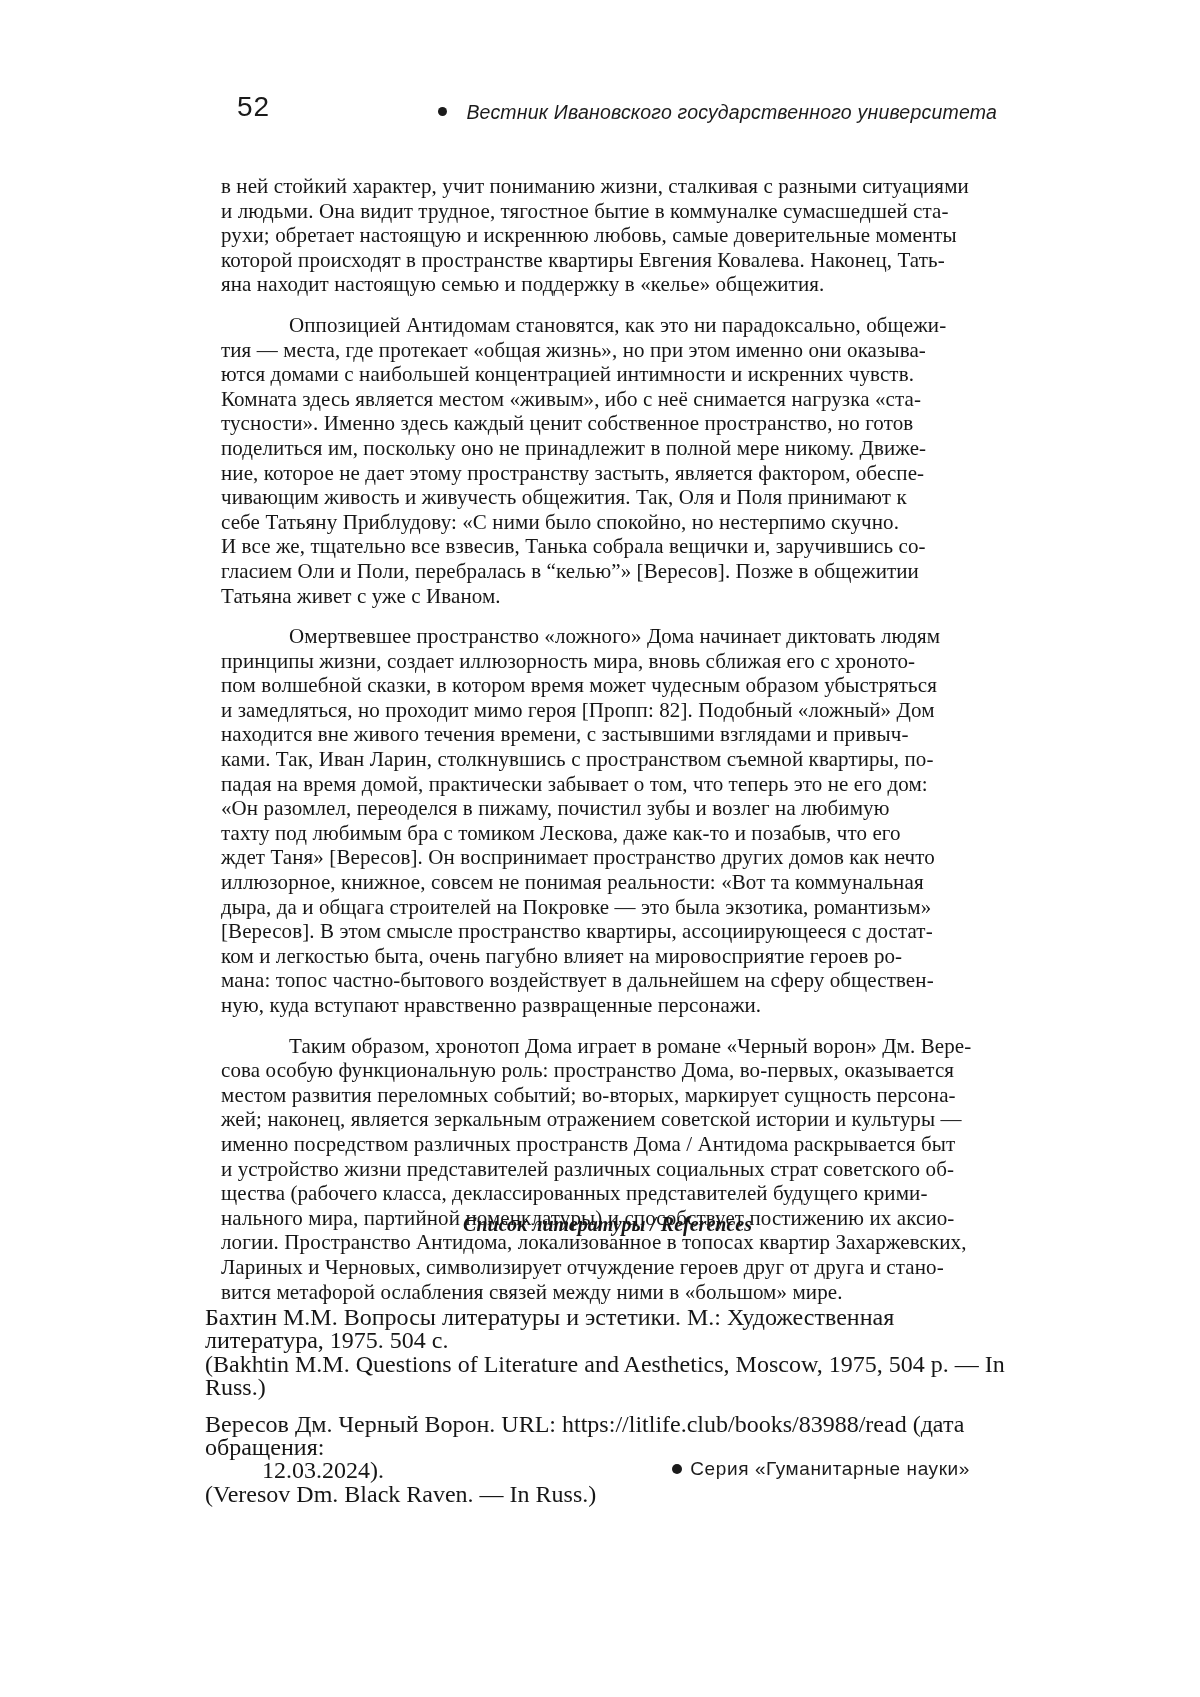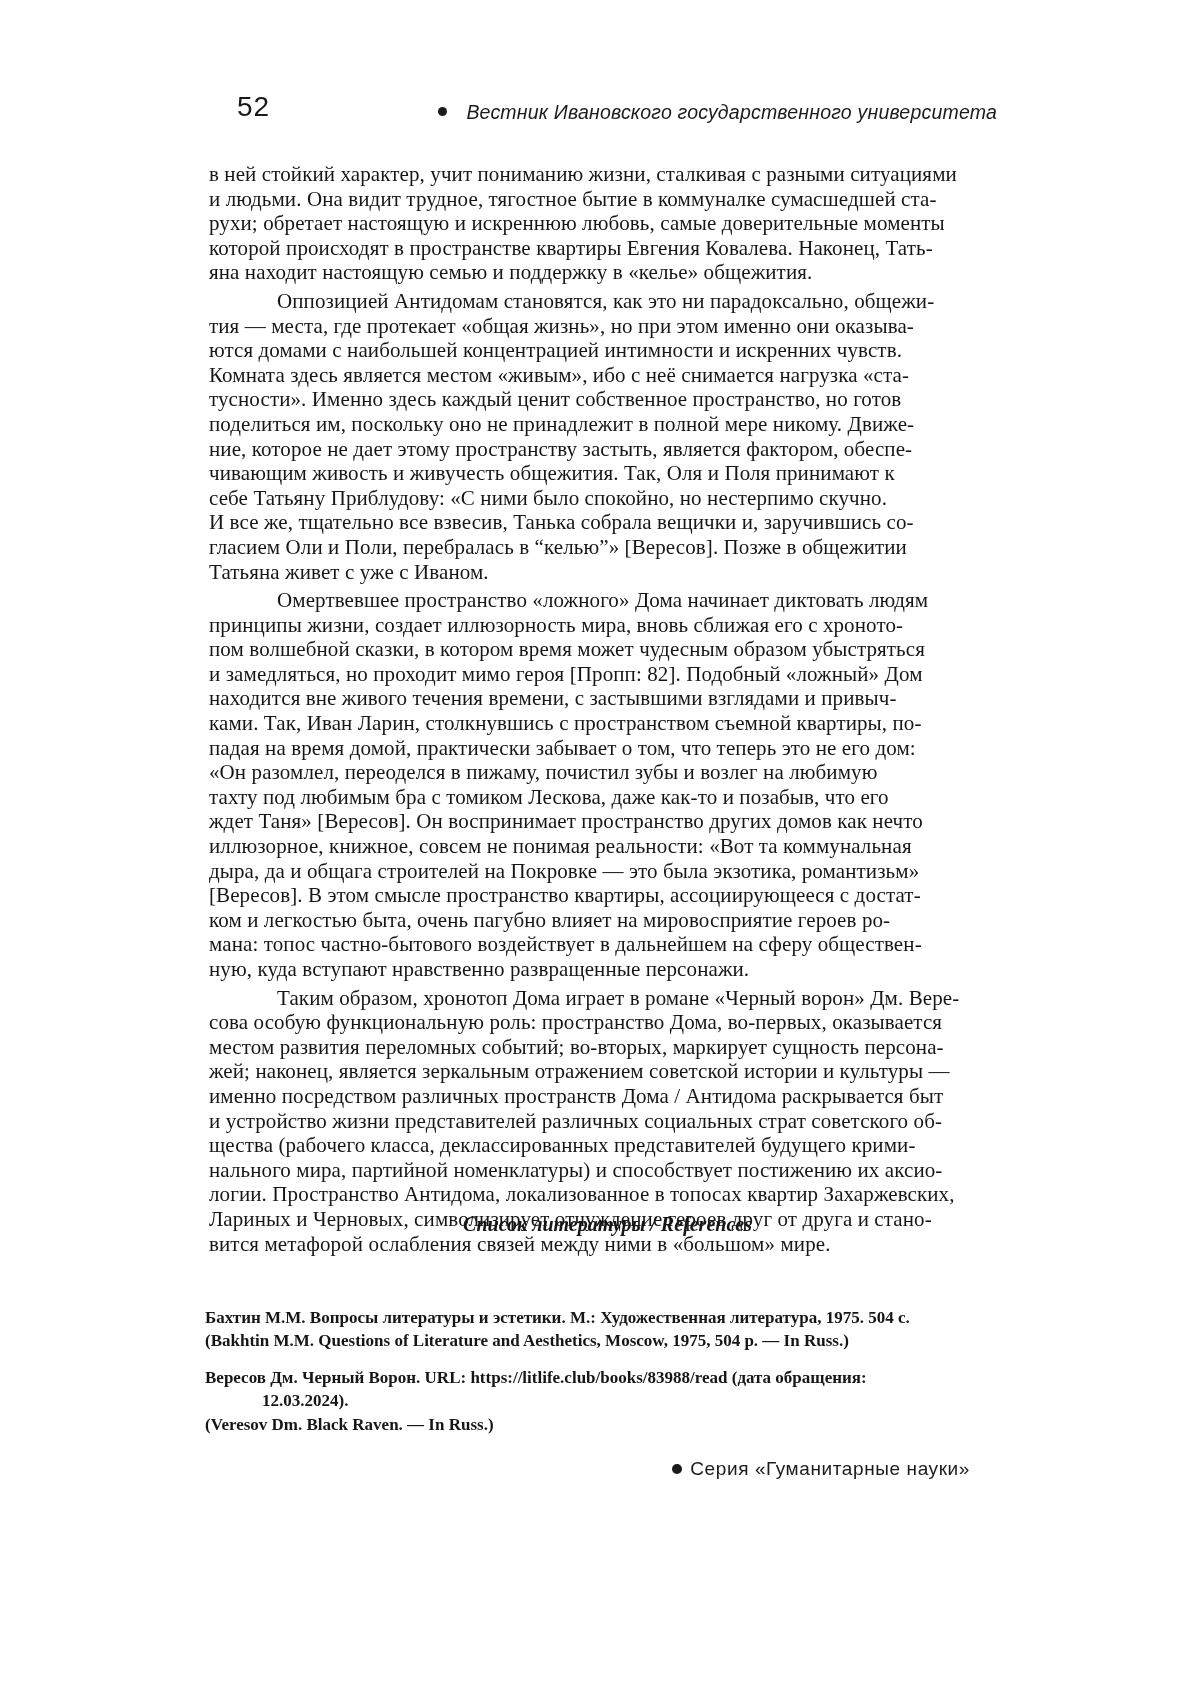--- a/index.html
+++ b/index.html
@@ -55,21 +55,21 @@
   .article-body {
     position: absolute;
     top: 158px;
     left: 205px;
     width: 805px;
     font-size: 21px;
     line-height: 24.6px;
     letter-spacing: 0.1px;
   }
   .article-body p {
-    margin: 4px;
+    margin: 16px;
     white-space: pre-line;       
     text-indent: 68px;
   }
   .article-body p.no-indent { text-indent: 0; }
 
   
   .refs-heading {
     position: absolute;
     top: 1212px;
     left: 205px;
@@ -79,23 +79,22 @@
     font-weight: bold;
     font-style: italic;
     font-size: 20px;
     line-height: 24px;
   }
   .refs {
     position: absolute;
     top: 1306px;
     left: 205px;
     width: 805px;
-    font-size: 17px;
+    font-size: 24px;
     line-height: 23.4px;
-    font-weight: bold;
   }
   .ref-entry { margin: 0 0 13px 0; }
   .ref-line { margin: 0; }
   .ref-line.cont { padding-left: 57px; }
 
   
   .page-footer {
     position: absolute;
     top: 1456px;
     left: 205px;

